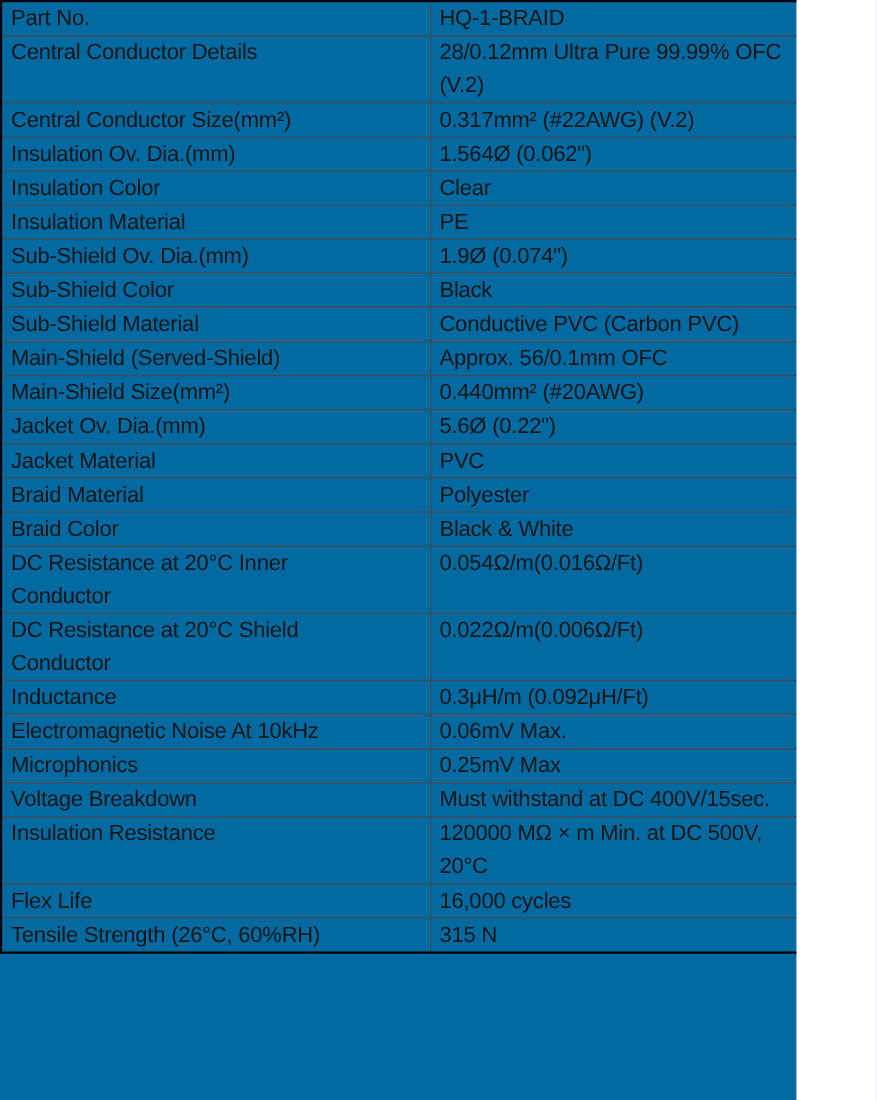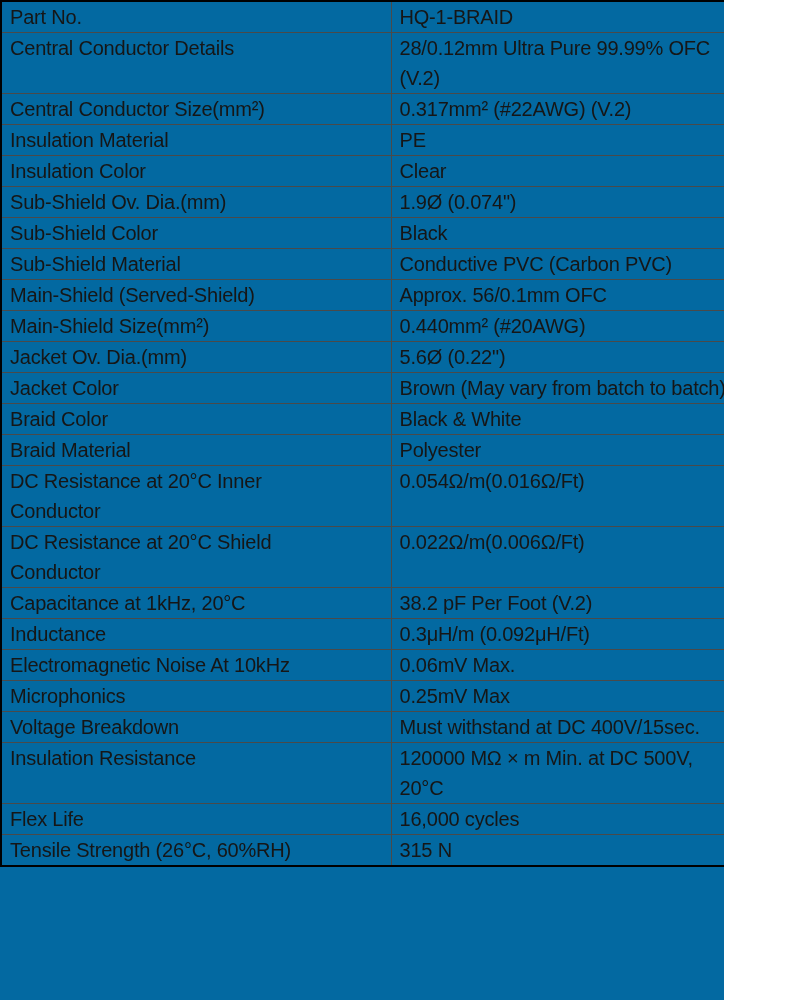--- a/index.html
+++ b/index.html
@@ -53,26 +53,30 @@
         <tr>
     <td>Central Conductor Details</td>
     <td>28/0.12mm Ultra Pure 99.99% OFC
 (V.2)</td>
   </tr>
         <tr>
     <td>Central Conductor Size(mm²)</td>
     <td>0.317mm² (#22AWG) (V.2)</td>
   </tr>
         <tr>
-    <td>Insulation Material</td>
-    <td>PE</td>
+    <td>Insulation Ov. Dia.(mm)</td>
+    <td>1.564Ø (0.062")</td>
   </tr>
         <tr>
     <td>Insulation Color</td>
     <td>Clear</td>
+  </tr>
+        <tr>
+    <td>Insulation Material</td>
+    <td>PE</td>
   </tr>
         <tr>
     <td>Sub-Shield Ov. Dia.(mm)</td>
     <td>1.9Ø (0.074")</td>
   </tr>
         <tr>
     <td>Sub-Shield Color</td>
     <td>Black</td>
   </tr>
         <tr>
@@ -85,44 +89,40 @@
   </tr>
         <tr>
     <td>Main-Shield Size(mm²)</td>
     <td>0.440mm² (#20AWG)</td>
   </tr>
         <tr>
     <td>Jacket Ov. Dia.(mm)</td>
     <td>5.6Ø (0.22")</td>
   </tr>
         <tr>
-    <td>Jacket Color</td>
-    <td>Brown (May vary from batch to batch)</td>
+    <td>Jacket Material</td>
+    <td>PVC</td>
+  </tr>
+        <tr>
+    <td>Braid Material</td>
+    <td>Polyester</td>
   </tr>
         <tr>
     <td>Braid Color</td>
     <td>Black &amp; White</td>
-  </tr>
-        <tr>
-    <td>Braid Material</td>
-    <td>Polyester</td>
   </tr>
         <tr>
     <td>DC Resistance at 20°C Inner
 Conductor</td>
     <td>0.054Ω/m(0.016Ω/Ft)</td>
   </tr>
         <tr>
     <td>DC Resistance at 20°C Shield
 Conductor</td>
     <td>0.022Ω/m(0.006Ω/Ft)</td>
-  </tr>
-        <tr>
-    <td>Capacitance at 1kHz, 20°C</td>
-    <td>38.2 pF Per Foot (V.2)</td>
   </tr>
         <tr>
     <td>Inductance</td>
     <td>0.3μH/m (0.092μH/Ft)</td>
   </tr>
         <tr>
     <td>Electromagnetic Noise At 10kHz</td>
     <td>0.06mV Max.</td>
   </tr>
         <tr>

